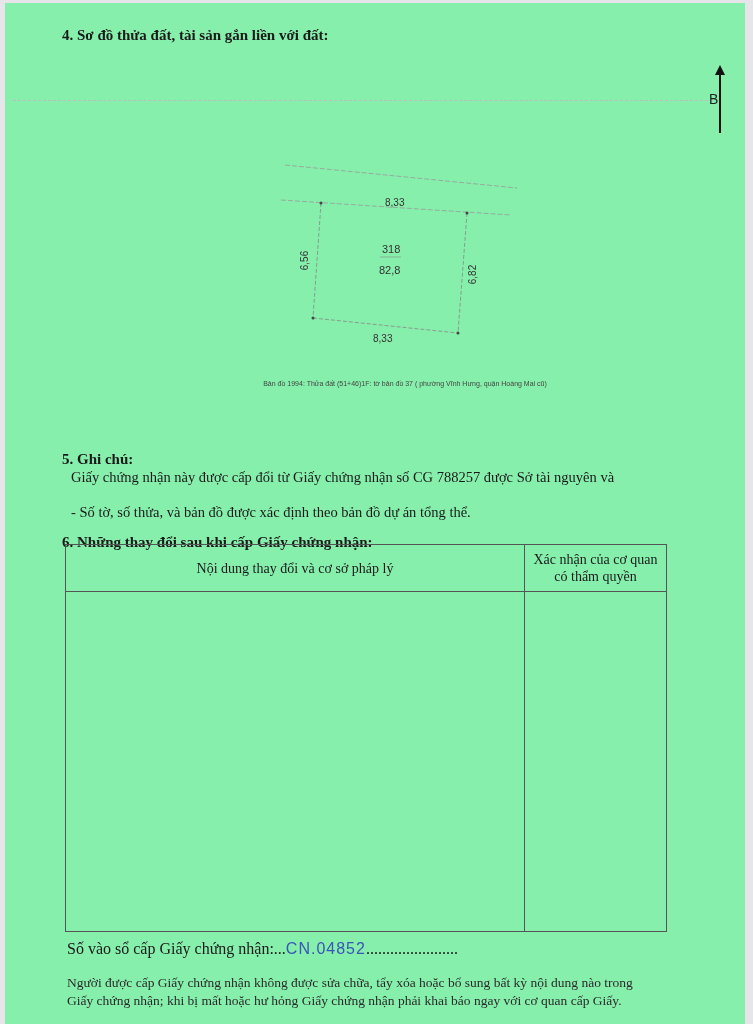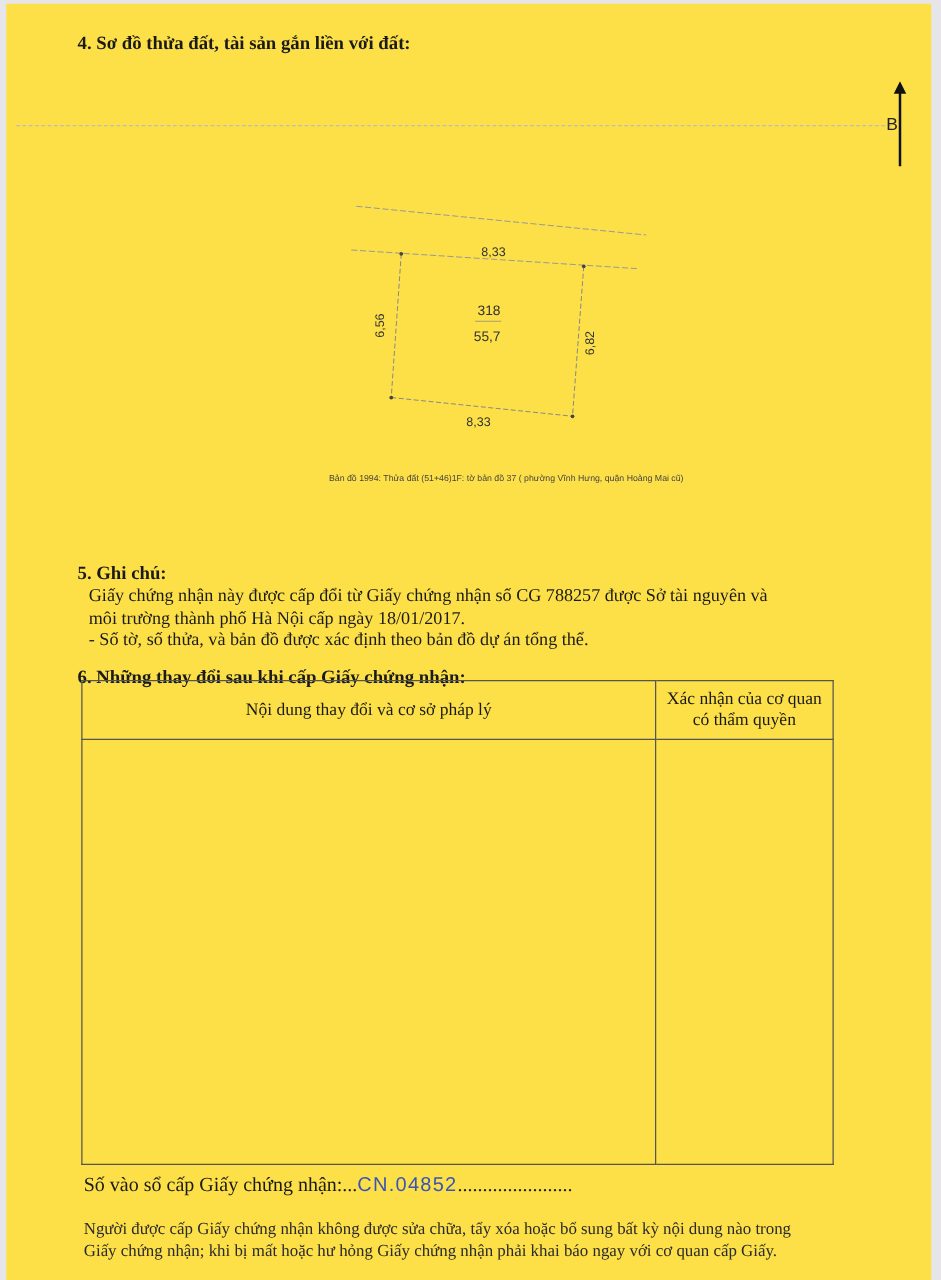--- a/index.html
+++ b/index.html
@@ -5,21 +5,21 @@
   html, body { margin: 0; padding: 0; }
   body {
     width: 753px; height: 1024px; overflow: hidden;
     background: #e6e6ea;
     font-family: "Liberation Serif", serif;
     color: #1a1a1a;
     position: relative;
   }
   .page {
     position: absolute; left: 5px; top: 3px; width: 740px; height: 1021px;
-    background: #fde047;
+    background: #86efac;
   }
   .abs { position: absolute; }
   .heading { font-weight: bold; font-size: 15px; }
   .hr-line {
     position: absolute; left: 8px; top: 97px; width: 700px; height: 0;
     border-top: 1px dashed #bdbdbd;
   }
   .north { position: absolute; left: 707px; top: 62px; width: 16px; height: 70px; }
   .north svg { display: block; }
   .north-label {
@@ -74,28 +74,27 @@
       <circle cx="192" cy="60" r="1.5" fill="#444"></circle>
       <circle cx="38" cy="165" r="1.5" fill="#444"></circle>
       <circle cx="183" cy="180" r="1.5" fill="#444"></circle>
       <line x1="105" y1="104" x2="126" y2="104" stroke="#888" stroke-width="0.6"></line>
     </svg>
     <div class="dim" style="left:110px; top:44px;">8,33</div>
     <div class="dim" style="left:98px; top:180px;">8,33</div>
     <div class="dim" style="left:20px; top:102px; transform:rotate(-90deg);">6,56</div>
     <div class="dim" style="left:188px; top:116px; transform:rotate(-90deg);">6,82</div>
     <div class="dim" style="left:107px; top:90px; font-size:11px;">318</div>
-    <div class="dim" style="left:104px; top:111px; font-size:11px;">55,7</div>
+    <div class="dim" style="left:104px; top:111px; font-size:11px;">82,8</div>
   </div>
 
   <div class="caption">Bản đồ 1994: Thửa đất (51+46)1F: tờ bản đồ 37 ( phường Vĩnh Hưng, quận Hoàng Mai cũ)</div>
 
   <div class="abs heading" style="left:57px; top:448px;">5. Ghi chú:</div>
   <div class="abs note-text" style="left:66px; top:466px;text-align:center;">Giấy chứng nhận này được cấp đổi từ Giấy chứng nhận  số CG 788257 được Sở tài nguyên và</div>
-  <div class="abs note-text" style="left:66px; top:484px;">môi trường thành phố Hà Nội cấp ngày 18/01/2017.</div>
   <div class="abs note-text" style="left:66px; top:501px;">- Số tờ, số thửa, và bản đồ được xác định theo bản đồ dự án tổng thể.</div>
 
   <div class="abs heading" style="left:57px; top:519px;margin-top:12px;">6. Những thay đổi sau khi cấp Giấy chứng nhận:</div>
 
   <table class="changes">
     <tbody>
         <tr>
       <th style="width:456px;">Nội dung thay đổi và cơ sở pháp lý</th>
       <th>
         <div>Xác nhận của cơ quan</div>

